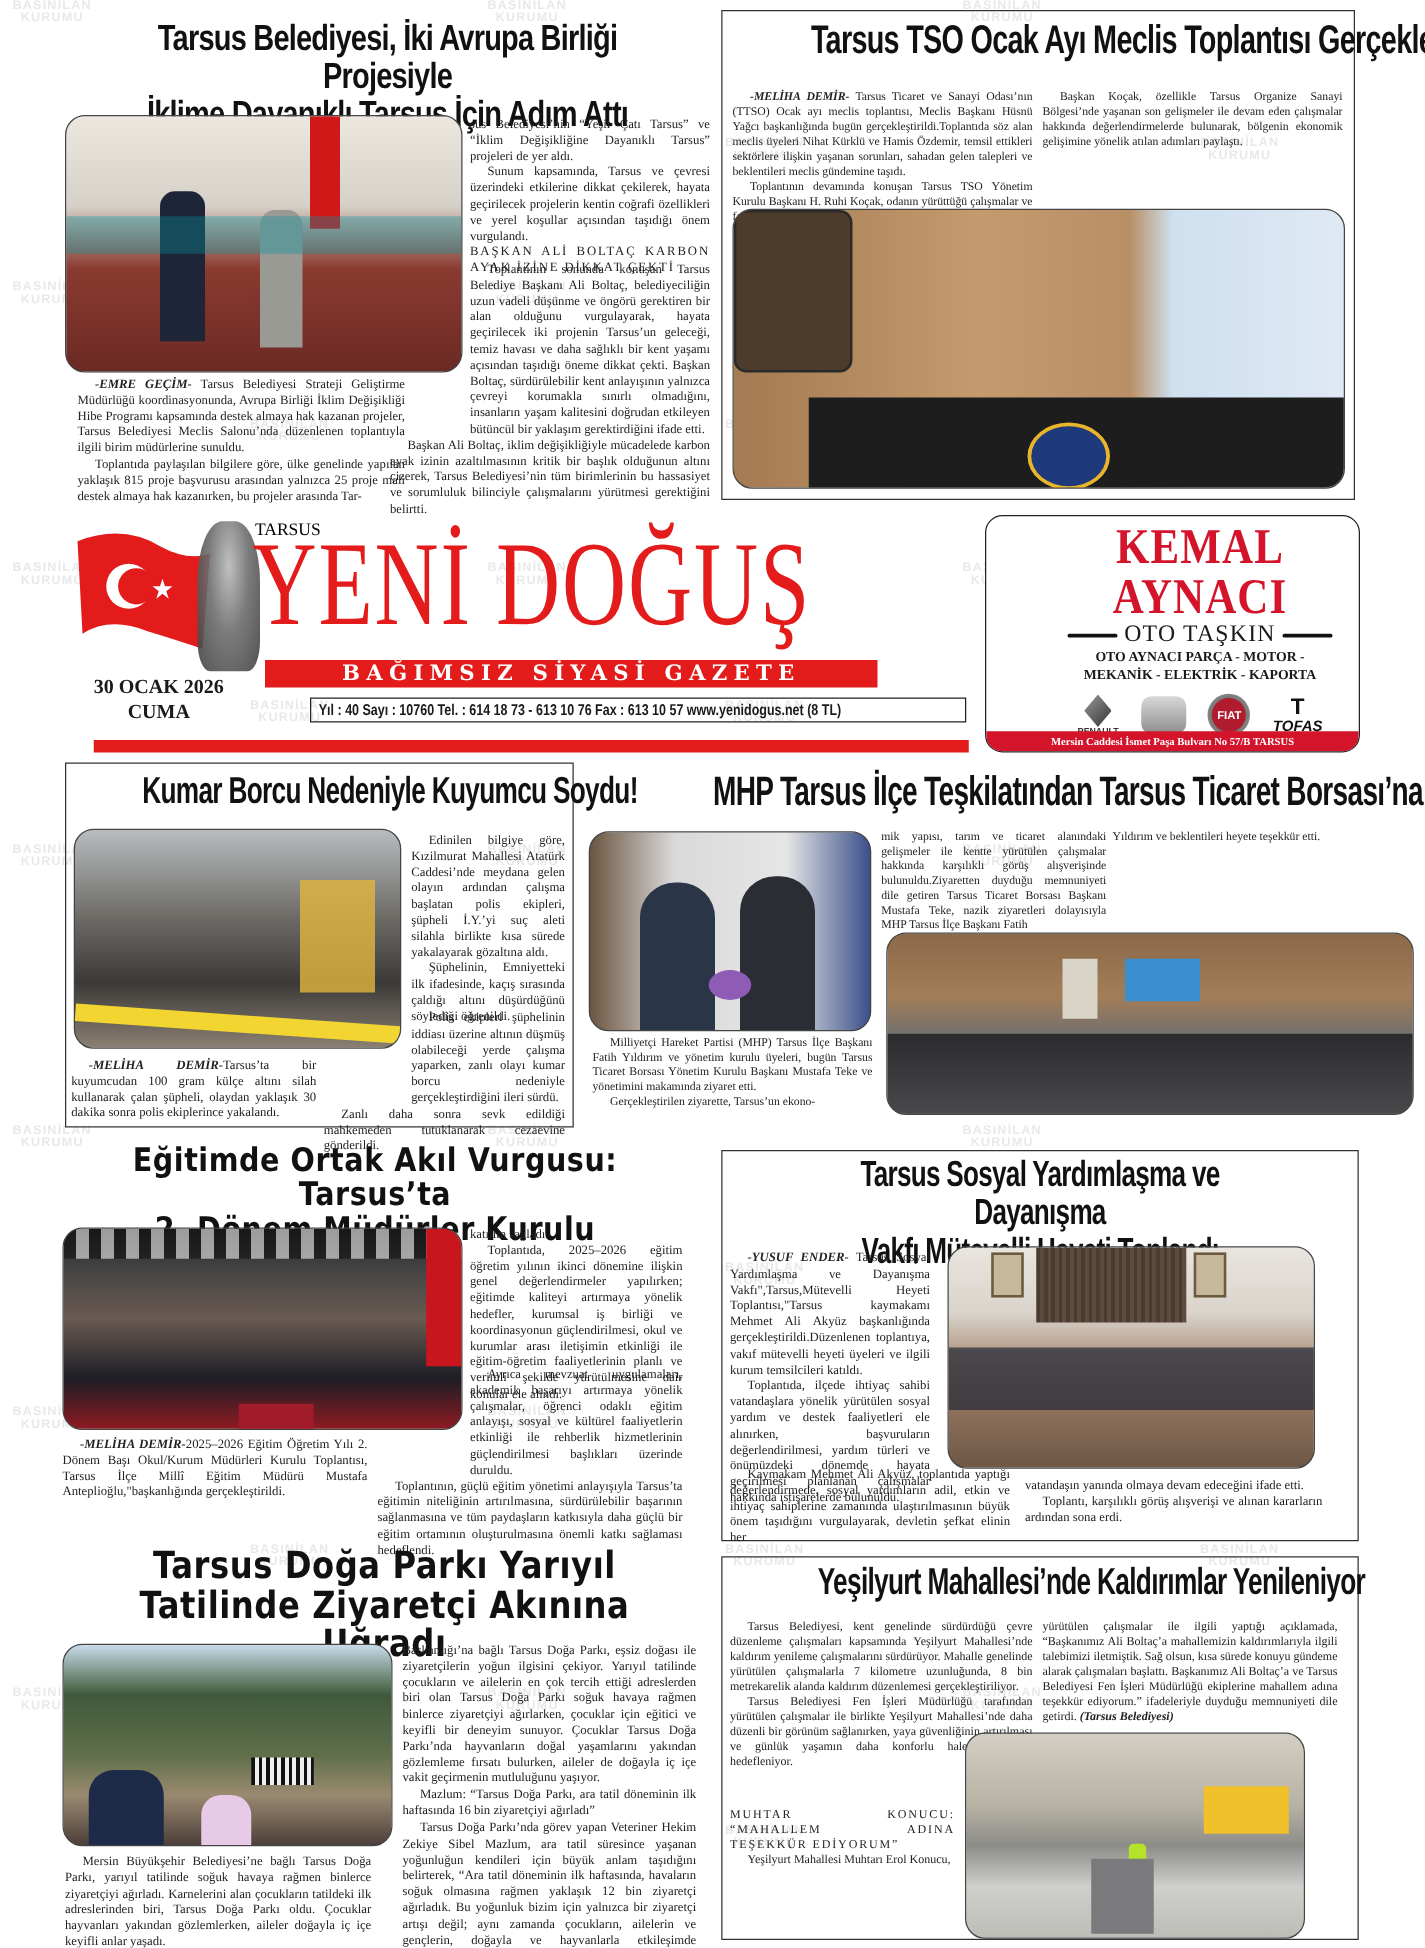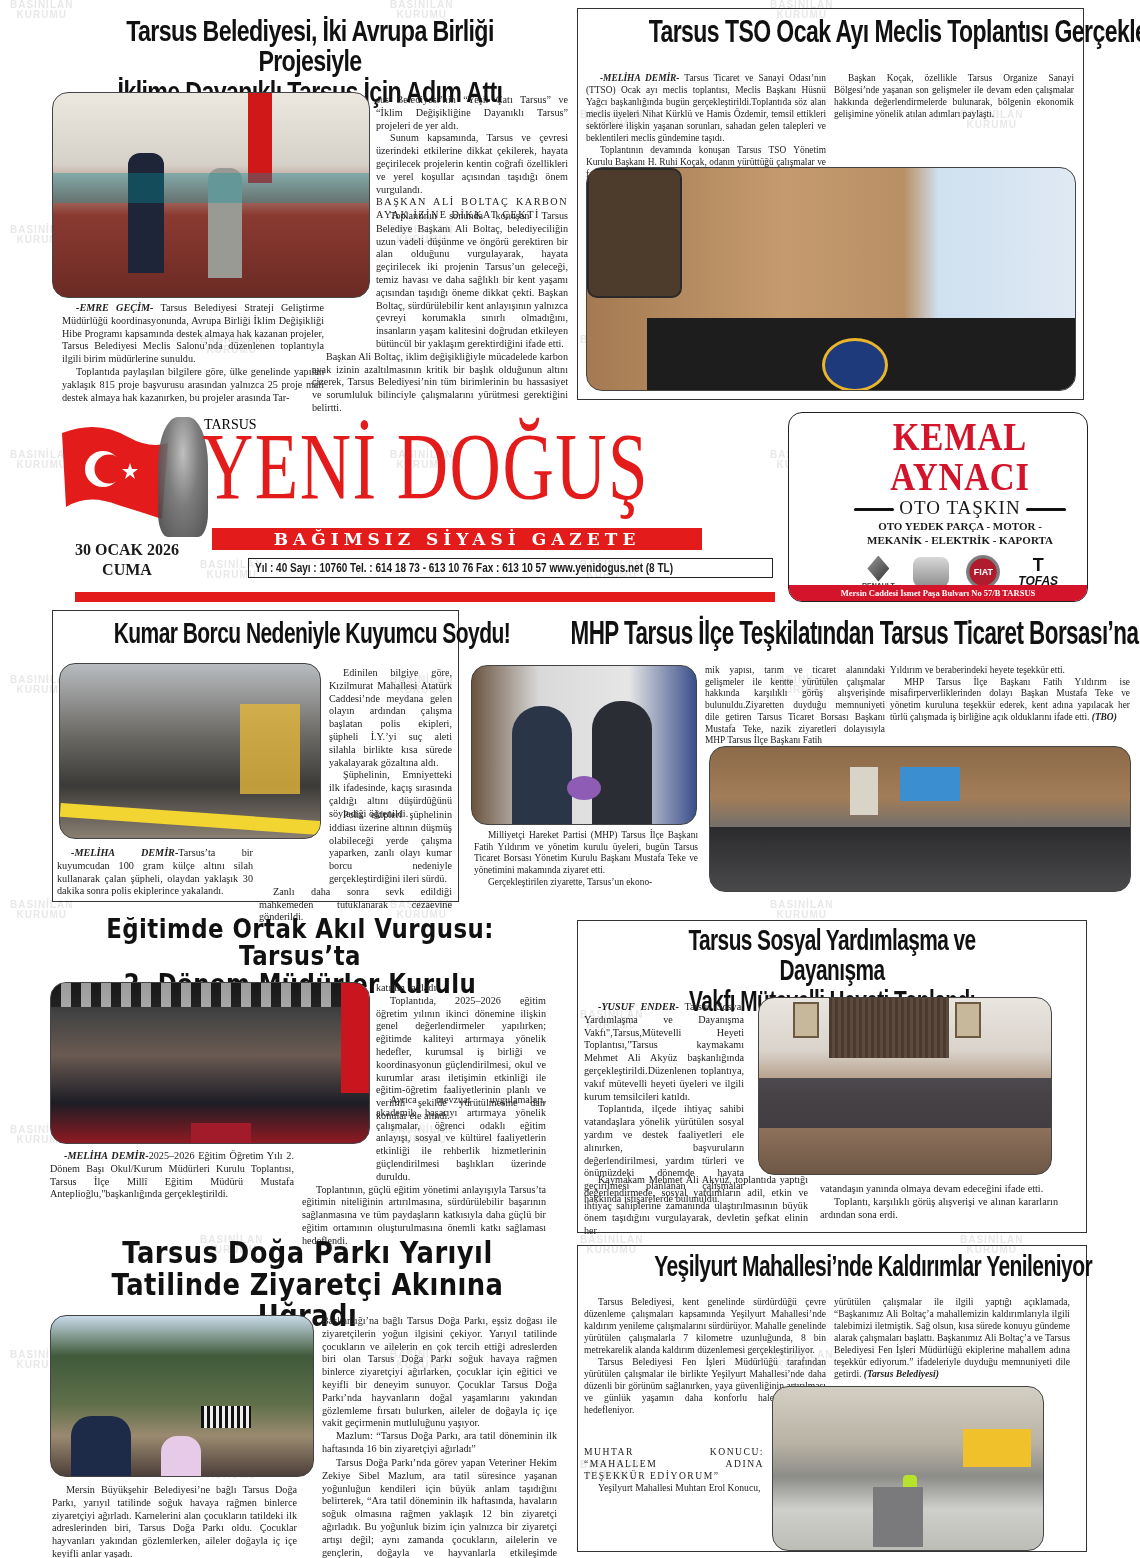--- a/index.html
+++ b/index.html
@@ -335,21 +335,21 @@
 </header>
 
 <aside class="abs ad" style="left:788px;top:412px;width:300px;height:190px;">
   <div class="ad-title" style="margin-top:4px;">KEMAL AYNACI</div>
   <div class="ad-sub">
     <span style="display:inline-block;width:40px;height:3px;background:#111;vertical-align:middle;border-radius:2px;"></span>
     <span>OTO TAŞKIN</span>
     <span style="display:inline-block;width:40px;height:3px;background:#111;vertical-align:middle;border-radius:2px;"></span>
   </div>
   <div class="ad-services">
-    <div>OTO YEDEK PARÇA - MOTOR -</div>
+    <div>OTO AYNACI PARÇA - MOTOR -</div>
     <div>MEKANİK - ELEKTRİK - KAPORTA</div>
   </div>
   <div style="display:flex;justify-content:space-around;align-items:center;height:46px;margin:2px 20px 0;">
     <div style="text-align:center;font-size:7px;font-weight:700;font-family:'Liberation Sans',sans-serif;color:#333;">
       <div style="width:22px;height:26px;margin:0 auto;background:linear-gradient(135deg,#999,#333);clip-path:polygon(50% 0,100% 50%,50% 100%,0 50%);"></div>
       <span>RENAULT</span>
     </div>
     <div style="width:36px;height:30px;border-radius:8px;background:linear-gradient(180deg,#d8d8d8,#8e8e8e);"></div>
     <div style="width:34px;height:34px;border-radius:50%;background:radial-gradient(circle,#b01c2e 55%,#777 58%,#aaa 100%);color:#fff;font-size:9px;font-weight:700;line-height:34px;text-align:center;font-family:'Liberation Sans',sans-serif;"><span>FIAT</span></div>
     <div style="text-align:center;font-family:'Liberation Sans',sans-serif;font-weight:700;font-style:italic;font-size:12px;color:#111;">
@@ -389,22 +389,21 @@
     <div class="abs" style="left:95px;top:110px;width:34px;height:24px;background:#8e5bb5;border-radius:50%;"></div>
   </div>
   <div class="body-text abs" style="left:12px;top:220px;width:224px;font-size:9.4px;line-height:11.7px;">
     <p>Milliyetçi Hareket Partisi (MHP) Tarsus İlçe Başkanı Fatih Yıldırım ve yönetim kurulu üyeleri, bugün Tarsus Ticaret Borsası Yönetim Kurulu Başkanı Mustafa Teke ve yönetimini makamında ziyaret etti.</p>
     <p>Gerçekleştirilen ziyarette, Tarsus’un ekono-</p>
   </div>
   <div class="body-text abs" style="left:243px;top:55px;width:180px;font-size:9.4px;line-height:11.7px;">
     <p style="text-indent:0">mik yapısı, tarım ve ticaret alanındaki gelişmeler ile kentte yürütülen çalışmalar hakkında karşılıklı görüş alışverişinde bulunuldu.Ziyaretten duyduğu memnuniyeti dile getiren Tarsus Ticaret Borsası Başkanı Mustafa Teke, nazik ziyaretleri dolayısıyla MHP Tarsus İlçe Başkanı Fatih</p>
   </div>
   <div class="body-text abs" style="left:428px;top:55px;width:240px;font-size:9.4px;line-height:11.7px;">
-    <p style="text-indent:0">Yıldırım ve beraberindeki heyete teşekkür etti.</p>
-    <p><span>MHP Tarsus İlçe Başkanı Fatih Yıldırım ise misafirperverliklerinden dolayı Başkan Mustafa Teke ve yönetim kuruluna teşekkür ederek, kent adına yapılacak her türlü çalışmada iş birliğine açık olduklarını ifade etti.</span> <span class="credit">(TBO)</span></p>
+    <p style="text-indent:0">Yıldırım ve beklentileri heyete teşekkür etti.</p>
   </div>
   <div class="photo" style="left:247px;top:136px;width:422px;height:146px;background:linear-gradient(180deg,#8c6a48 0%,#a27d58 35%,#6a6d70 60%,#545658 100%);">
     <div class="abs" style="left:140px;top:20px;width:28px;height:48px;background:#d9d4c8;"></div>
     <div class="abs" style="left:190px;top:20px;width:60px;height:34px;background:#3b8fd1;"></div>
     <div class="abs" style="left:0;top:80px;width:422px;height:66px;background:linear-gradient(180deg,#2b2b2e,#4a4a4c);"></div>
   </div>
 </section>
 
 <section class="abs" style="left:40px;top:912px;width:540px;height:325px;">
   <div class="headline abs" style="left:0;top:4px;width:520px;font-size:26px;letter-spacing:0.5px;font-family:'DejaVu Sans',sans-serif;transform:scaleX(0.88);">

